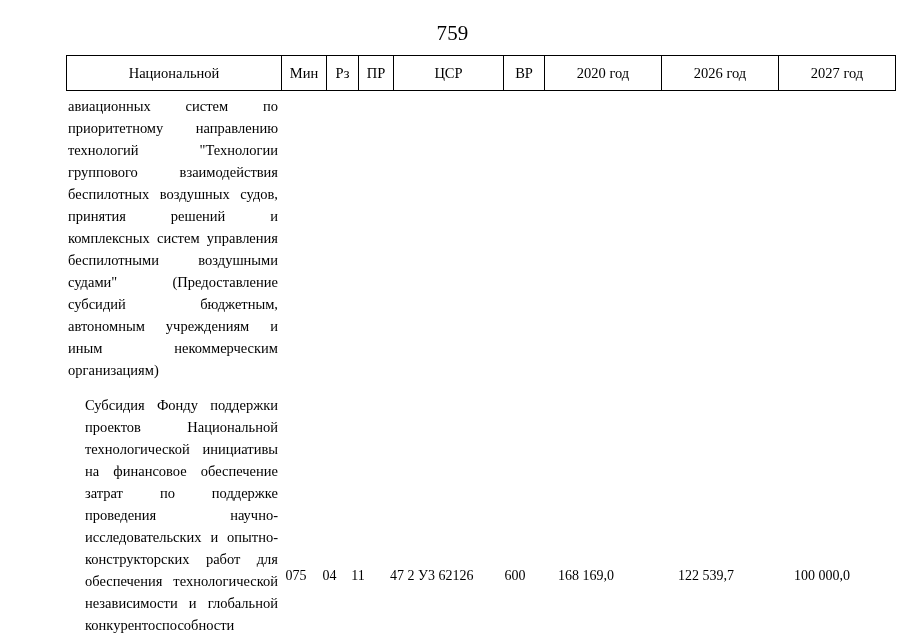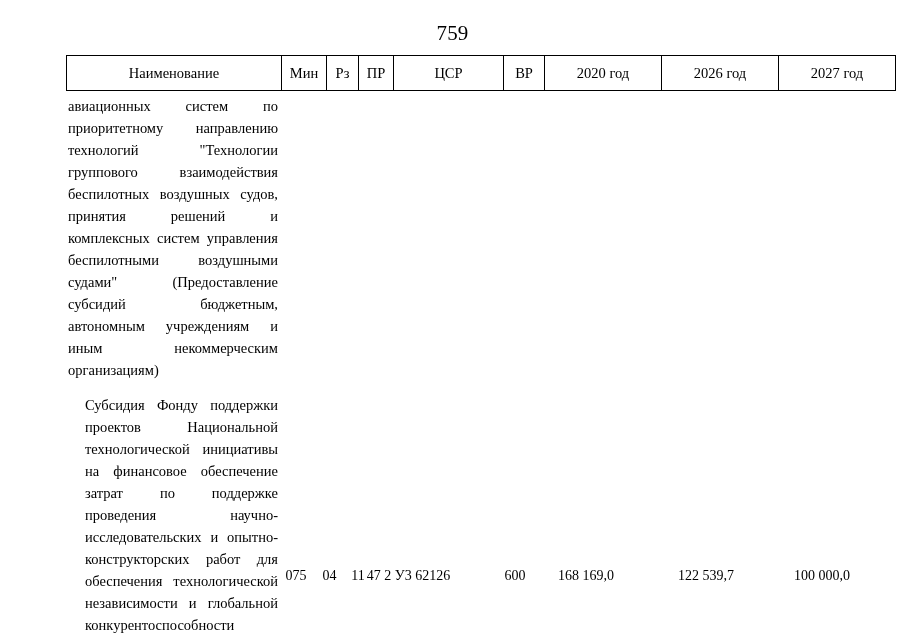--- a/index.html
+++ b/index.html
@@ -116,37 +116,37 @@
   }
   .cell {
     position: absolute;
     top: 0;
     height: 18px;
     white-space: nowrap;
   }
   .cell.c-min  { left: 210px; width: 40px;  text-align: center; }
   .cell.c-rz   { left: 250px; width: 27px;  text-align: center; }
   .cell.c-pr   { left: 277px; width: 30px;  text-align: center; }
-  .cell.c-csr  { left: 290px; width: 105px; text-align: center; }
+  .cell.c-csr  { left: 324px; width: 105px; text-align: left; }
   .cell.c-vr   { left: 424px; width: 50px;  text-align: center; }
   .cell.c-y1   { left: 440px; width: 108px; text-align: right; }
   .cell.c-y2   { left: 556px; width: 112px; text-align: right; }
   .cell.c-y3   { left: 672px; width: 112px; text-align: right; }
 </style>
 </head>
 <body>
 
 <div class="page">
 
   <div class="page-number">759</div>
 
   <table class="header-table">
     <tbody>
       <tr>
-        <td class="col-name">Наименование</td>
+        <td class="col-name">Национальной</td>
         <td class="col-min">Мин</td>
         <td class="col-rz">Рз</td>
         <td class="col-pr">ПР</td>
         <td class="col-csr">ЦСР</td>
         <td class="col-vr">ВР</td>
         <td class="col-y1">2020 год</td>
         <td class="col-y2">2026 год</td>
         <td class="col-y3">2027 год</td>
       </tr>
     </tbody>

